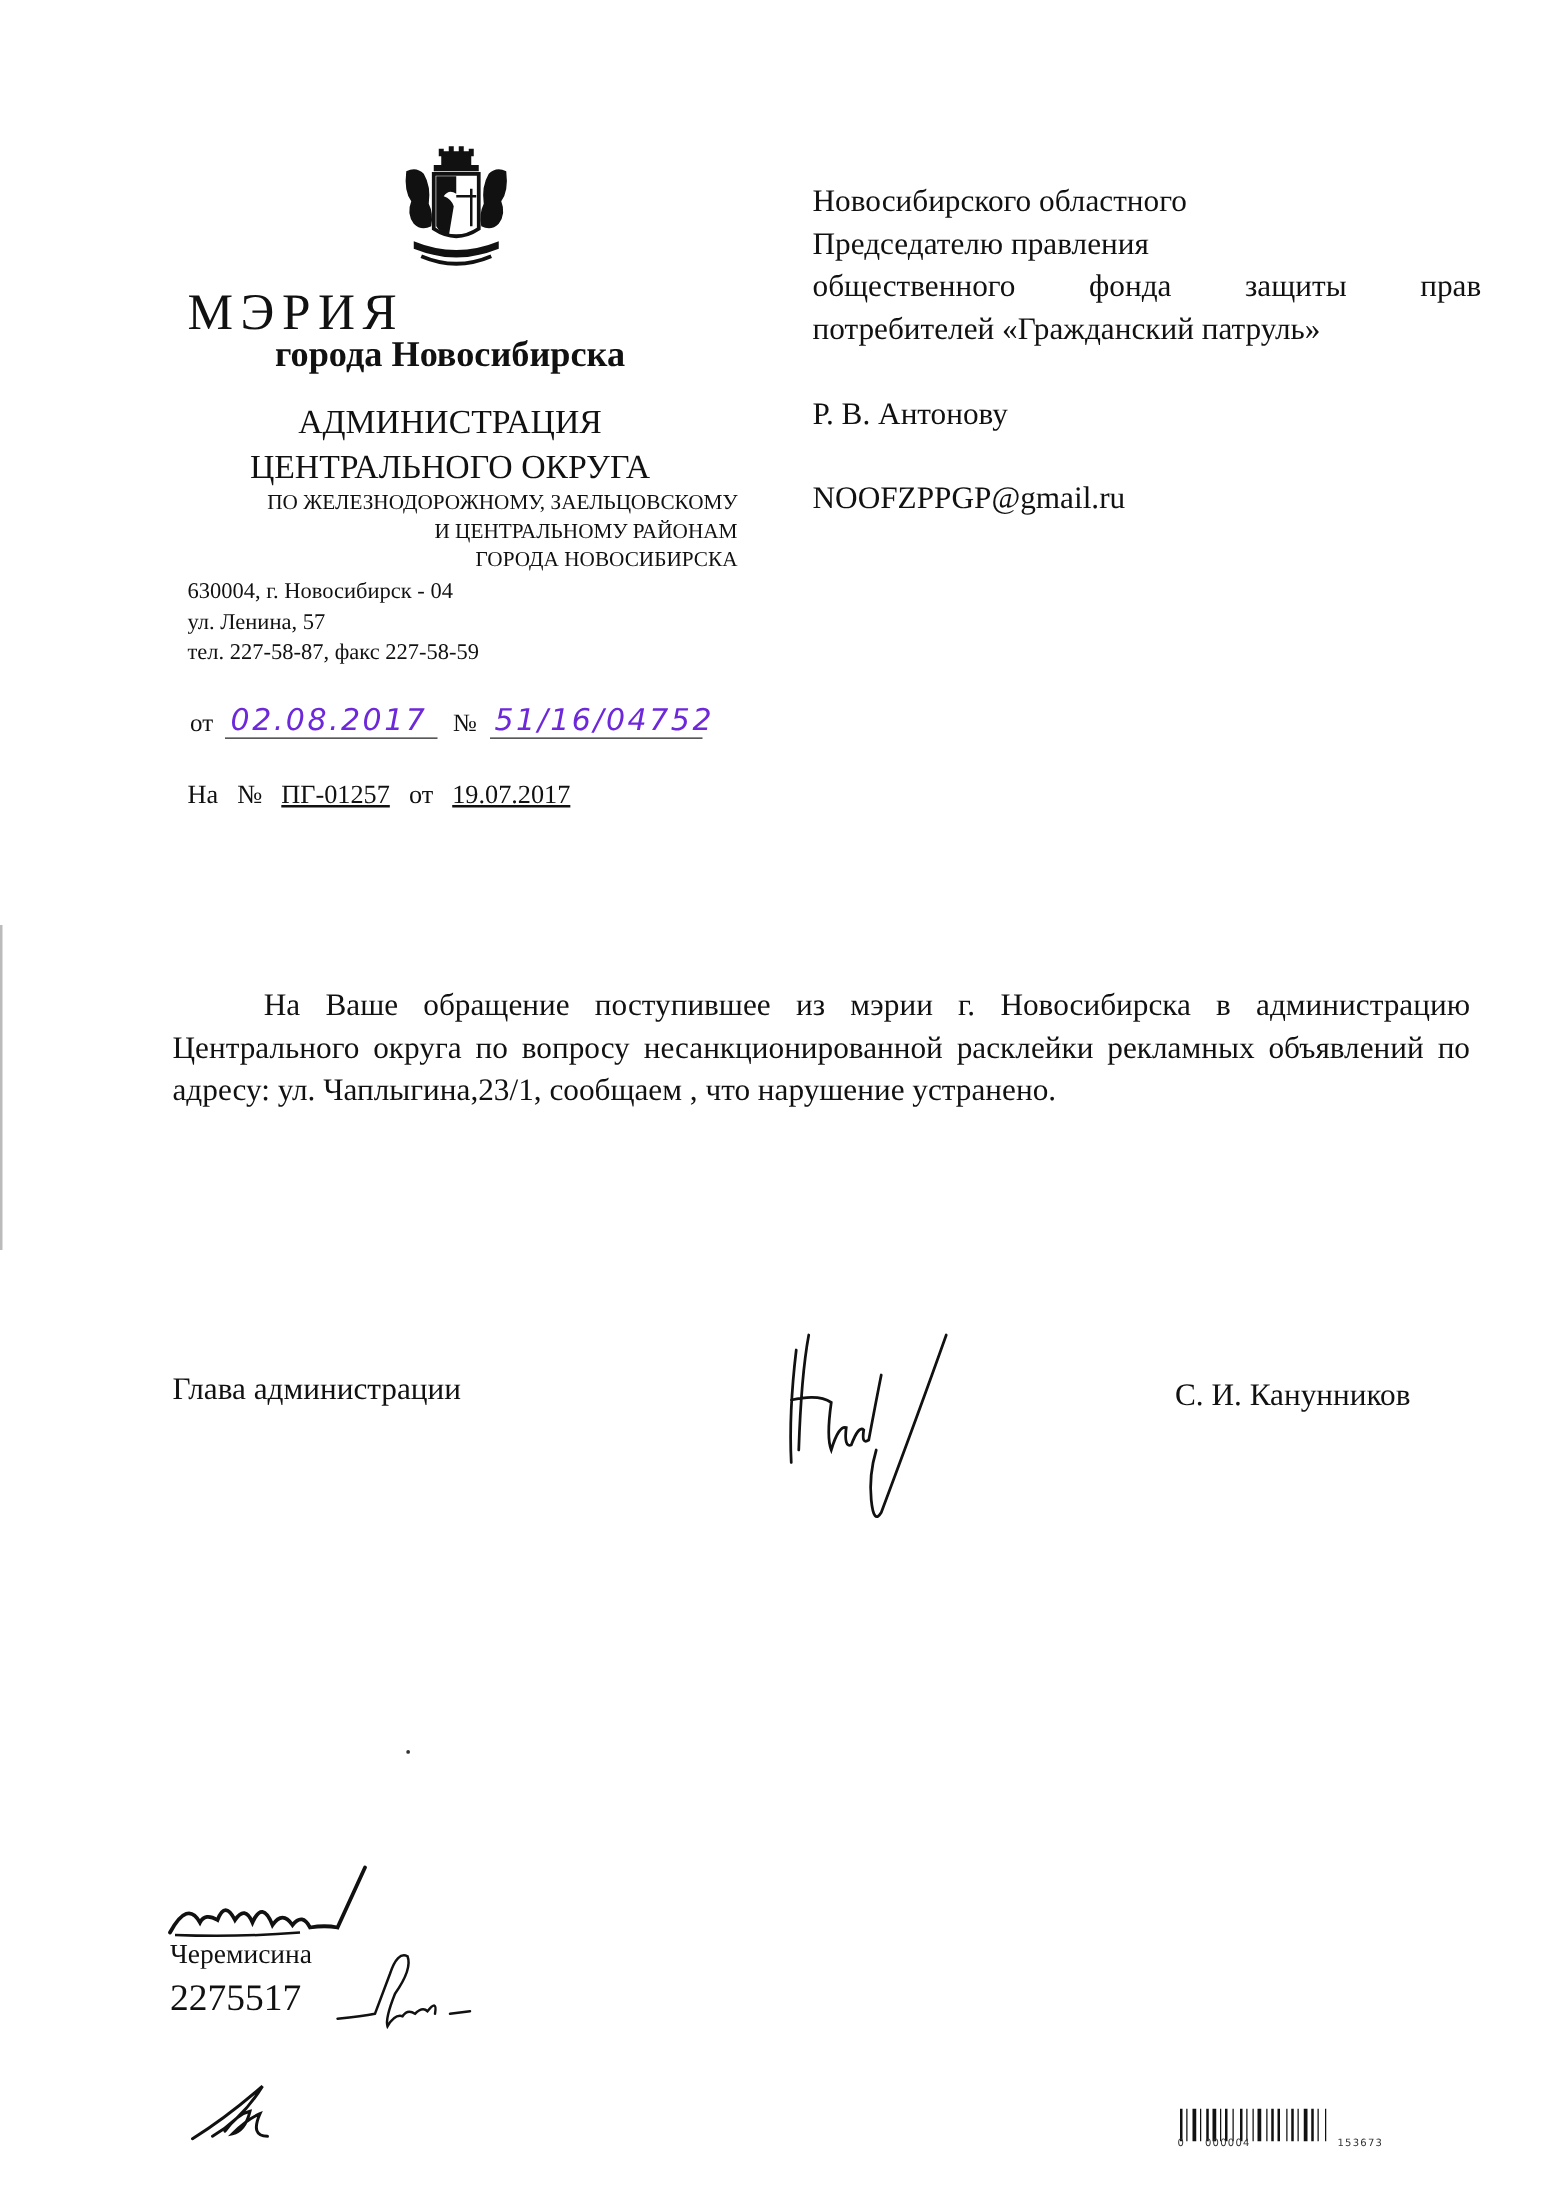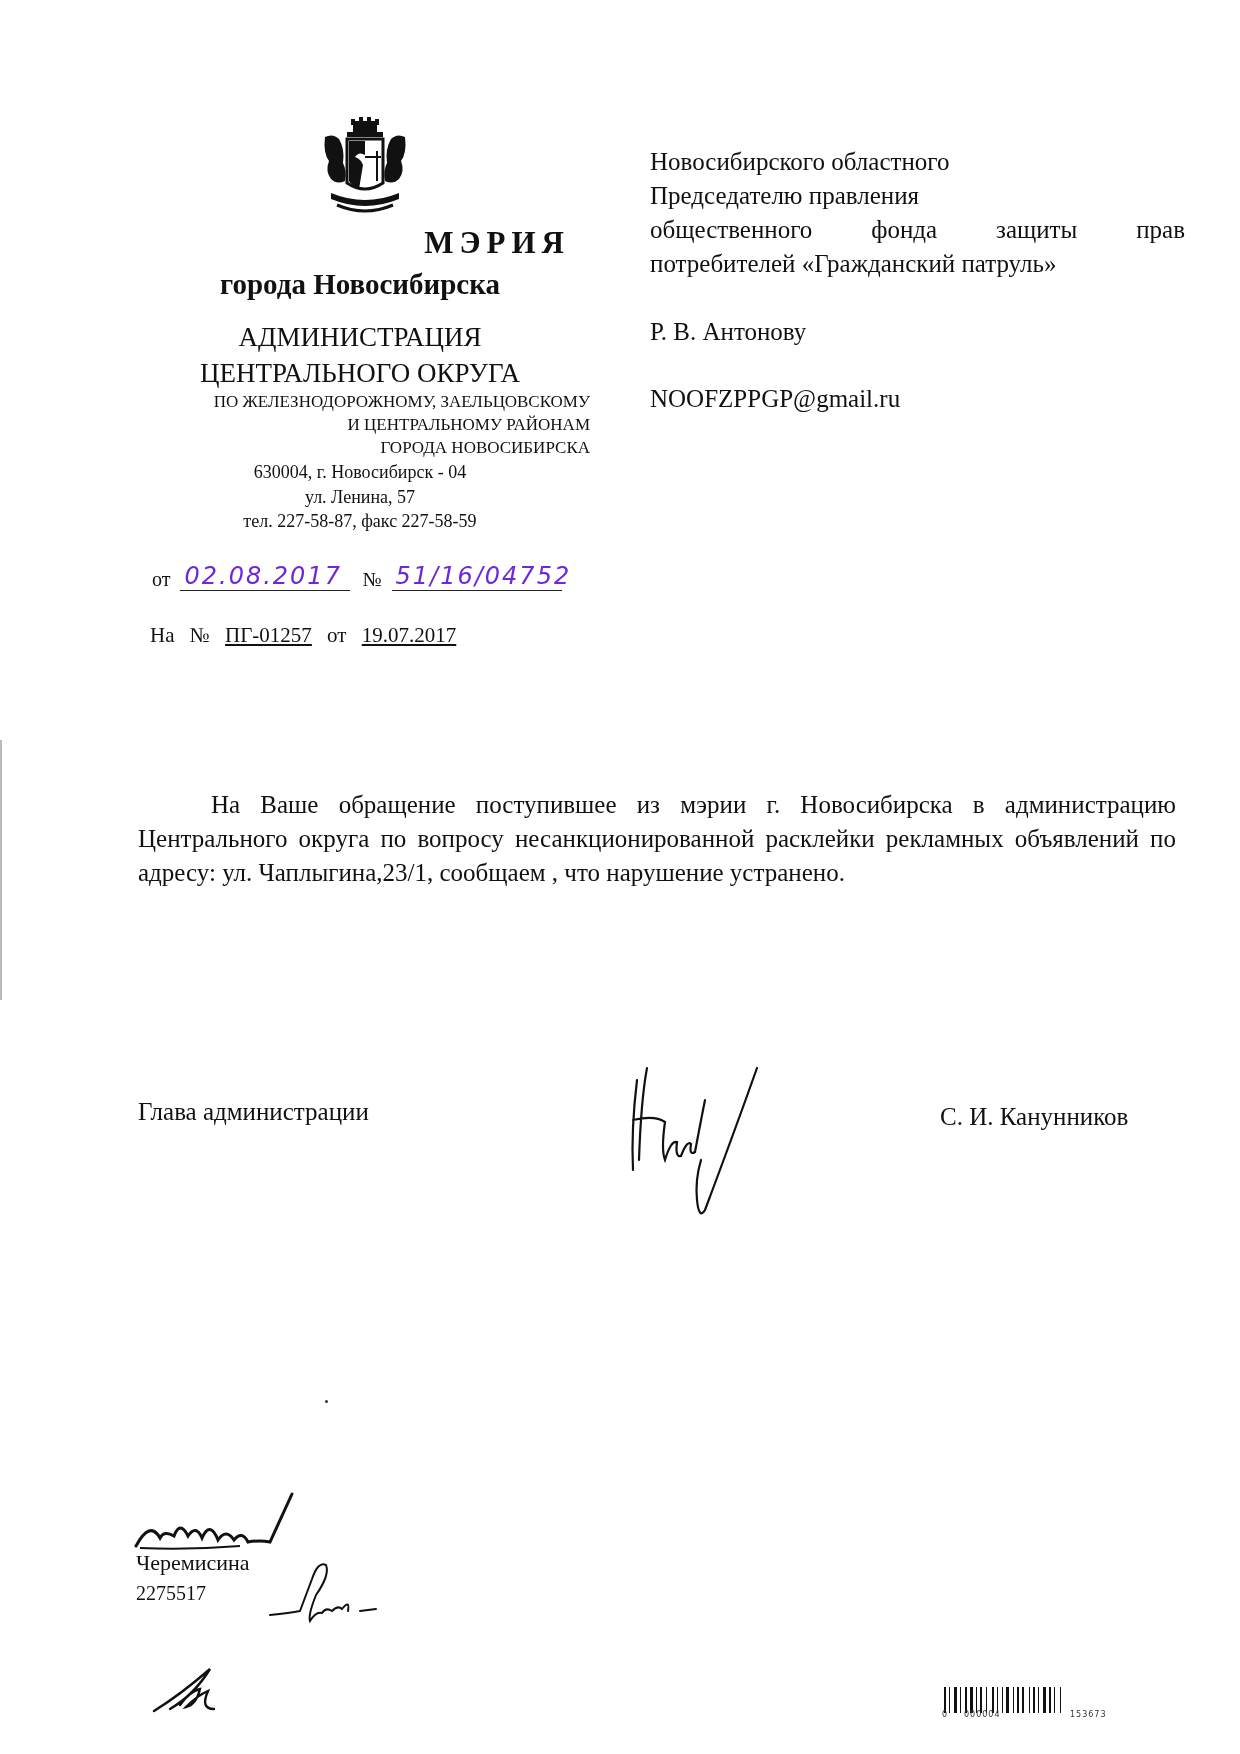--- a/index.html
+++ b/index.html
@@ -1,29 +1,29 @@
 <!DOCTYPE html>
 <html><head>
 <meta charset="utf-8">
 <style>
   html, body { margin: 0; padding: 0; background: #ffffff; }
   body { width: 1240px; height: 1754px; position: relative; overflow: hidden; font-family: "Liberation Serif", "DejaVu Serif", serif; color: #111; }
   .abs { position: absolute; }
 
   
   .crest { left: 315px; top: 115px; width: 100px; height: 105px; }
-  .merya { left: 150px; width: 420px; text-align: right; top: 225px; font-size: 31px; font-weight: bold; letter-spacing: 6px; }
+  .merya { left: 150px; width: 420px; text-align: left; top: 225px; font-size: 41px; font-weight: normal; letter-spacing: 6px; }
   .city { left: 150px; width: 420px; text-align: center; top: 268px; font-size: 29px; font-weight: bold; }
   .adm1 { left: 150px; width: 420px; text-align: center; top: 322px; font-size: 27px; }
   .adm2 { left: 150px; width: 420px; text-align: center; top: 358px; font-size: 27px; }
   .small { left: 130px; width: 460px; text-align: right; font-size: 17px; }
   .s1 { top: 392px; }
   .s2 { top: 415px; }
   .s3 { top: 438px; }
-  .addr { left: 150px; width: 420px; text-align: center; font-size: 18px; }
+  .addr { left: 150px; width: 420px; text-align: left; font-size: 18px; }
   .a1 { top: 462px; }
   .a2 { top: 487px; }
   .a3 { top: 511px; }
 
   .reg-line { left: 152px; top: 562px; font-size: 20px; display: flex; align-items: flex-end; white-space: nowrap; }
   .hw { font-family: "DejaVu Sans", sans-serif; font-style: italic; font-size: 24px; letter-spacing: 2px; color: #6d28d9; display: inline-block; border-bottom: 1.5px solid #222; padding: 0 6px 0 4px; }
   .hw.date { width: 160px; margin-left: 10px; }
   .hw.num { width: 160px; margin-left: 10px; }
   .lbl { display: inline-block; }
   .lbl.no { margin-left: 12px; }
@@ -44,21 +44,21 @@
   .body-text p.last-line-left { text-align-last: left; }
   .body-text .indent { text-indent: 73px; }
 
   .sign-title { left: 138px; top: 1098px; font-size: 25px; }
   .sign-name { left: 940px; top: 1103px; font-size: 25px; }
   .sig-main { left: 625px; top: 1060px; width: 150px; height: 160px; }
 
   
   .exec-sig1 { left: 130px; top: 1490px; width: 200px; height: 70px; }
   .exec-name { left: 136px; top: 1550px; font-size: 22px; }
-  .exec-phone { left: 136px; top: 1582px; font-size: 20px; text-align: right; }
+  .exec-phone { left: 136px; top: 1582px; font-size: 30px; text-align: right; }
   .exec-sig2 { left: 260px; top: 1555px; width: 130px; height: 70px; }
   .exec-sig3 { left: 150px; top: 1665px; width: 85px; height: 50px; }
 
   .barcode { left: 940px; top: 1685px; width: 200px; height: 40px; }
   .barcode-nums { left: 942px; top: 1710px; width: 200px; font-family: "DejaVu Sans", sans-serif; font-size: 8px; letter-spacing: 1px; color: #333; }
   .barcode-nums .left { position: absolute; left: 0; }
   .barcode-nums .mid { position: absolute; left: 22px; }
   .barcode-nums .right { position: absolute; left: 128px; }
 
   .scan-edge { left: 0; top: 740px; width: 2px; height: 260px; background: #bbb; }

